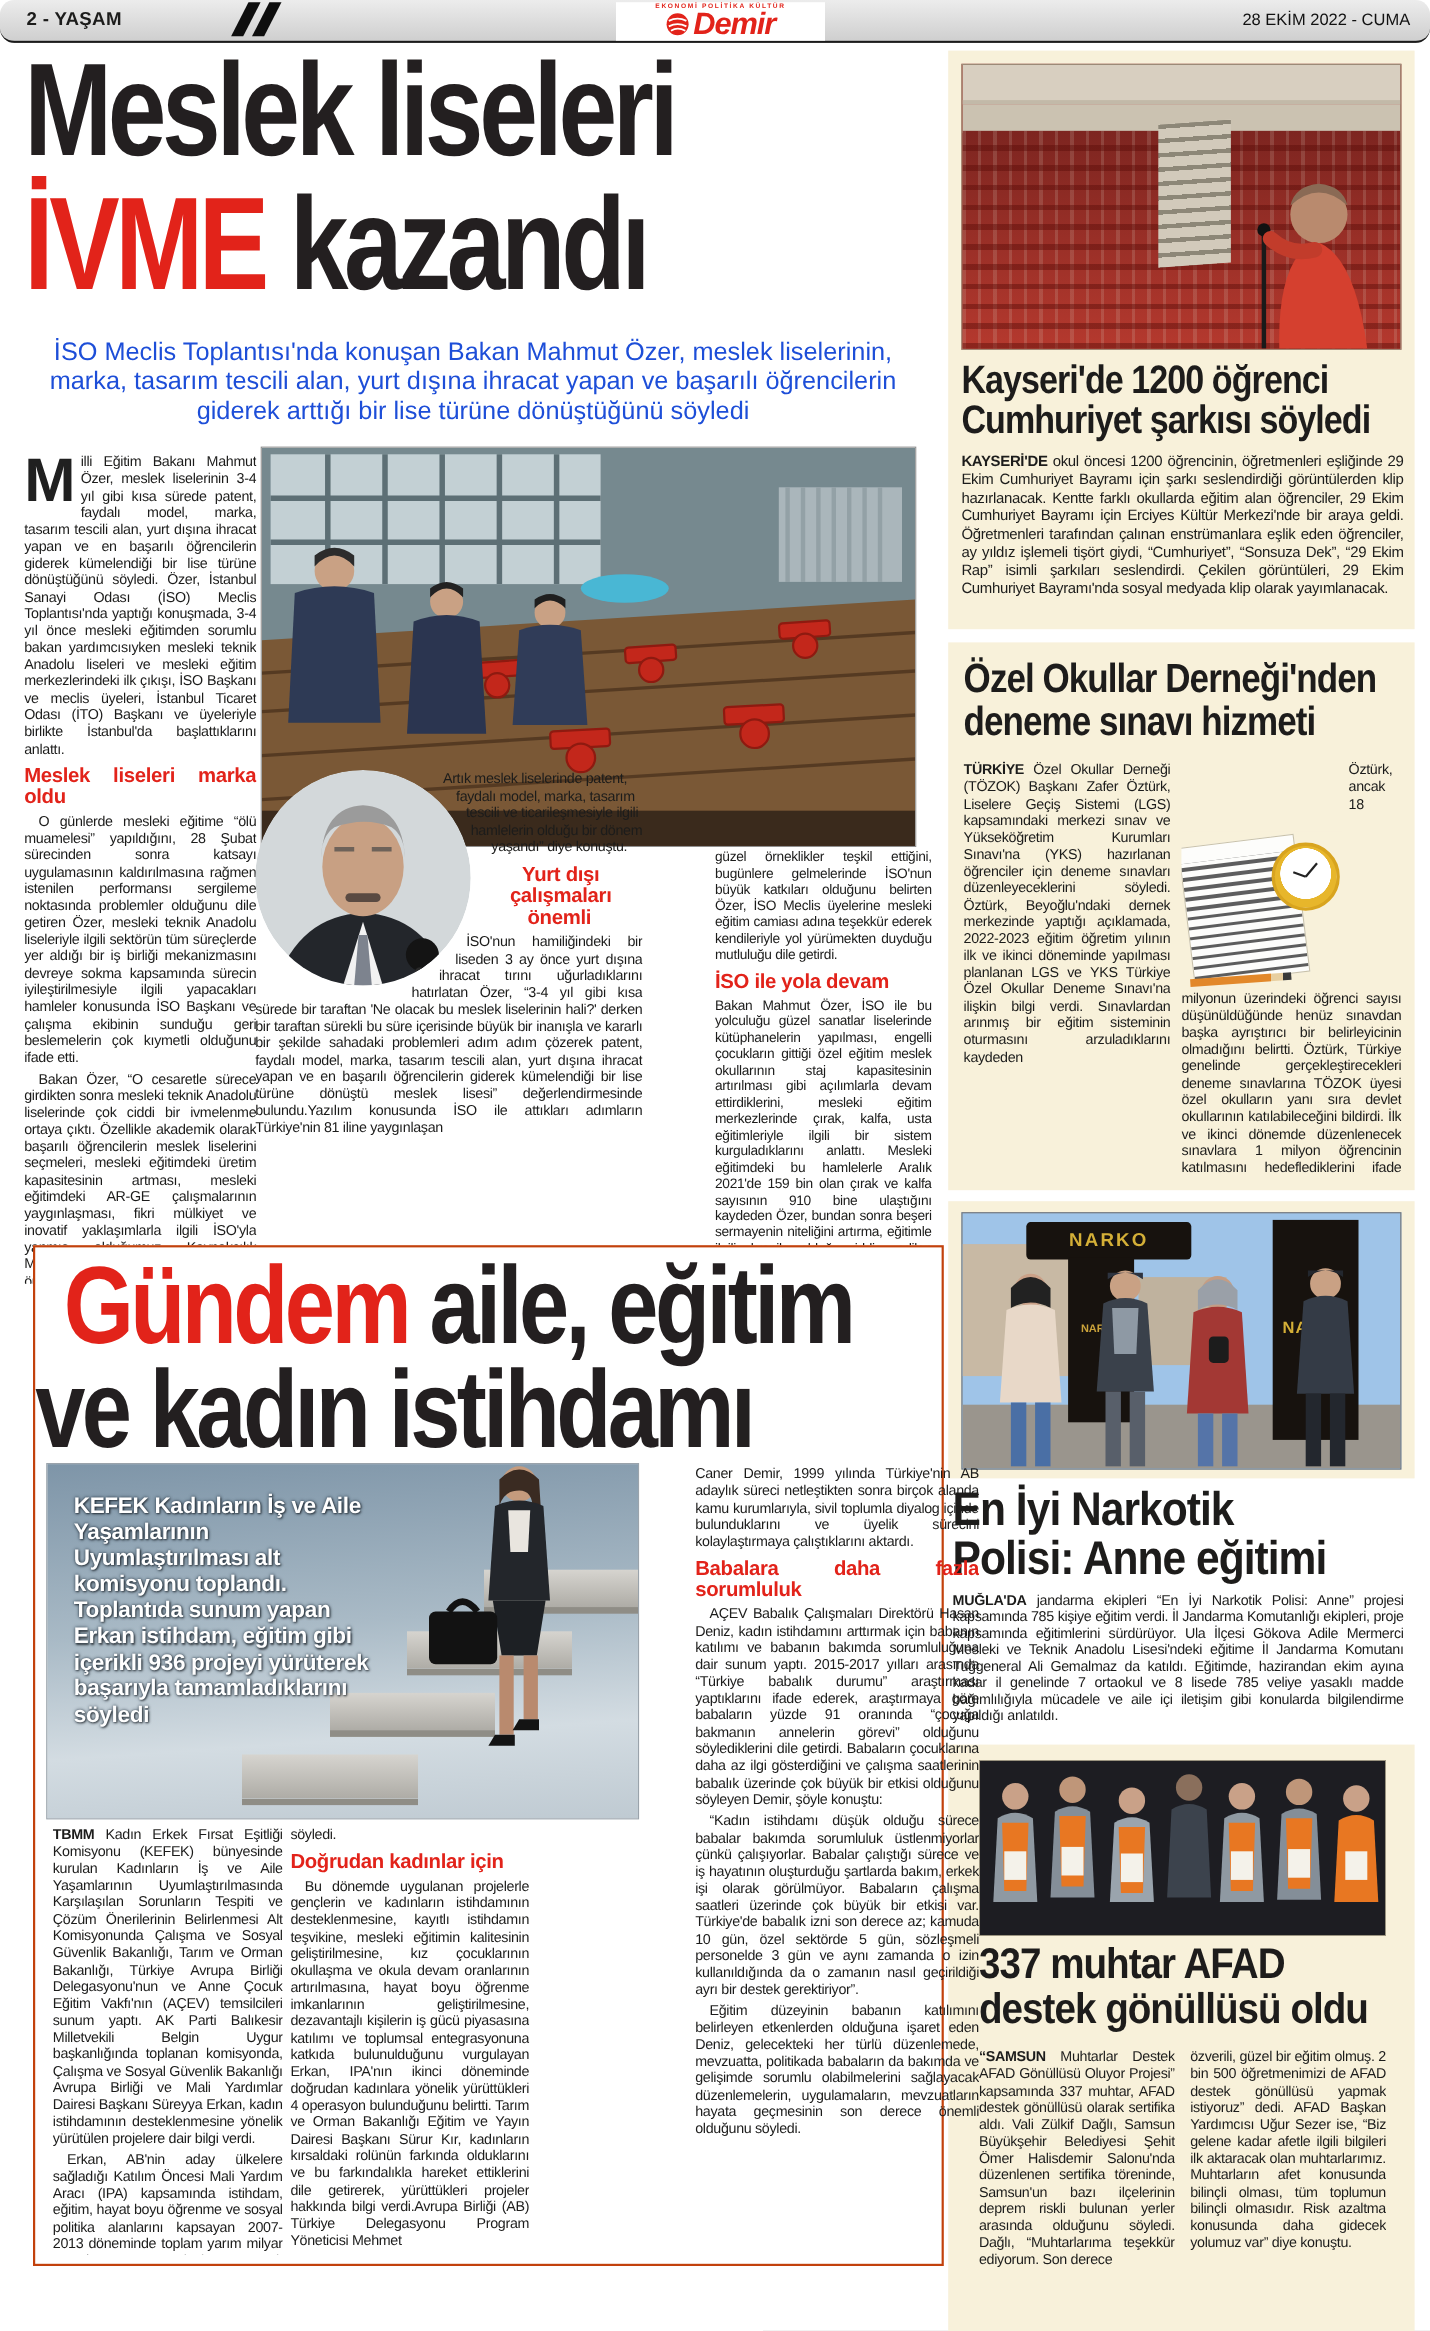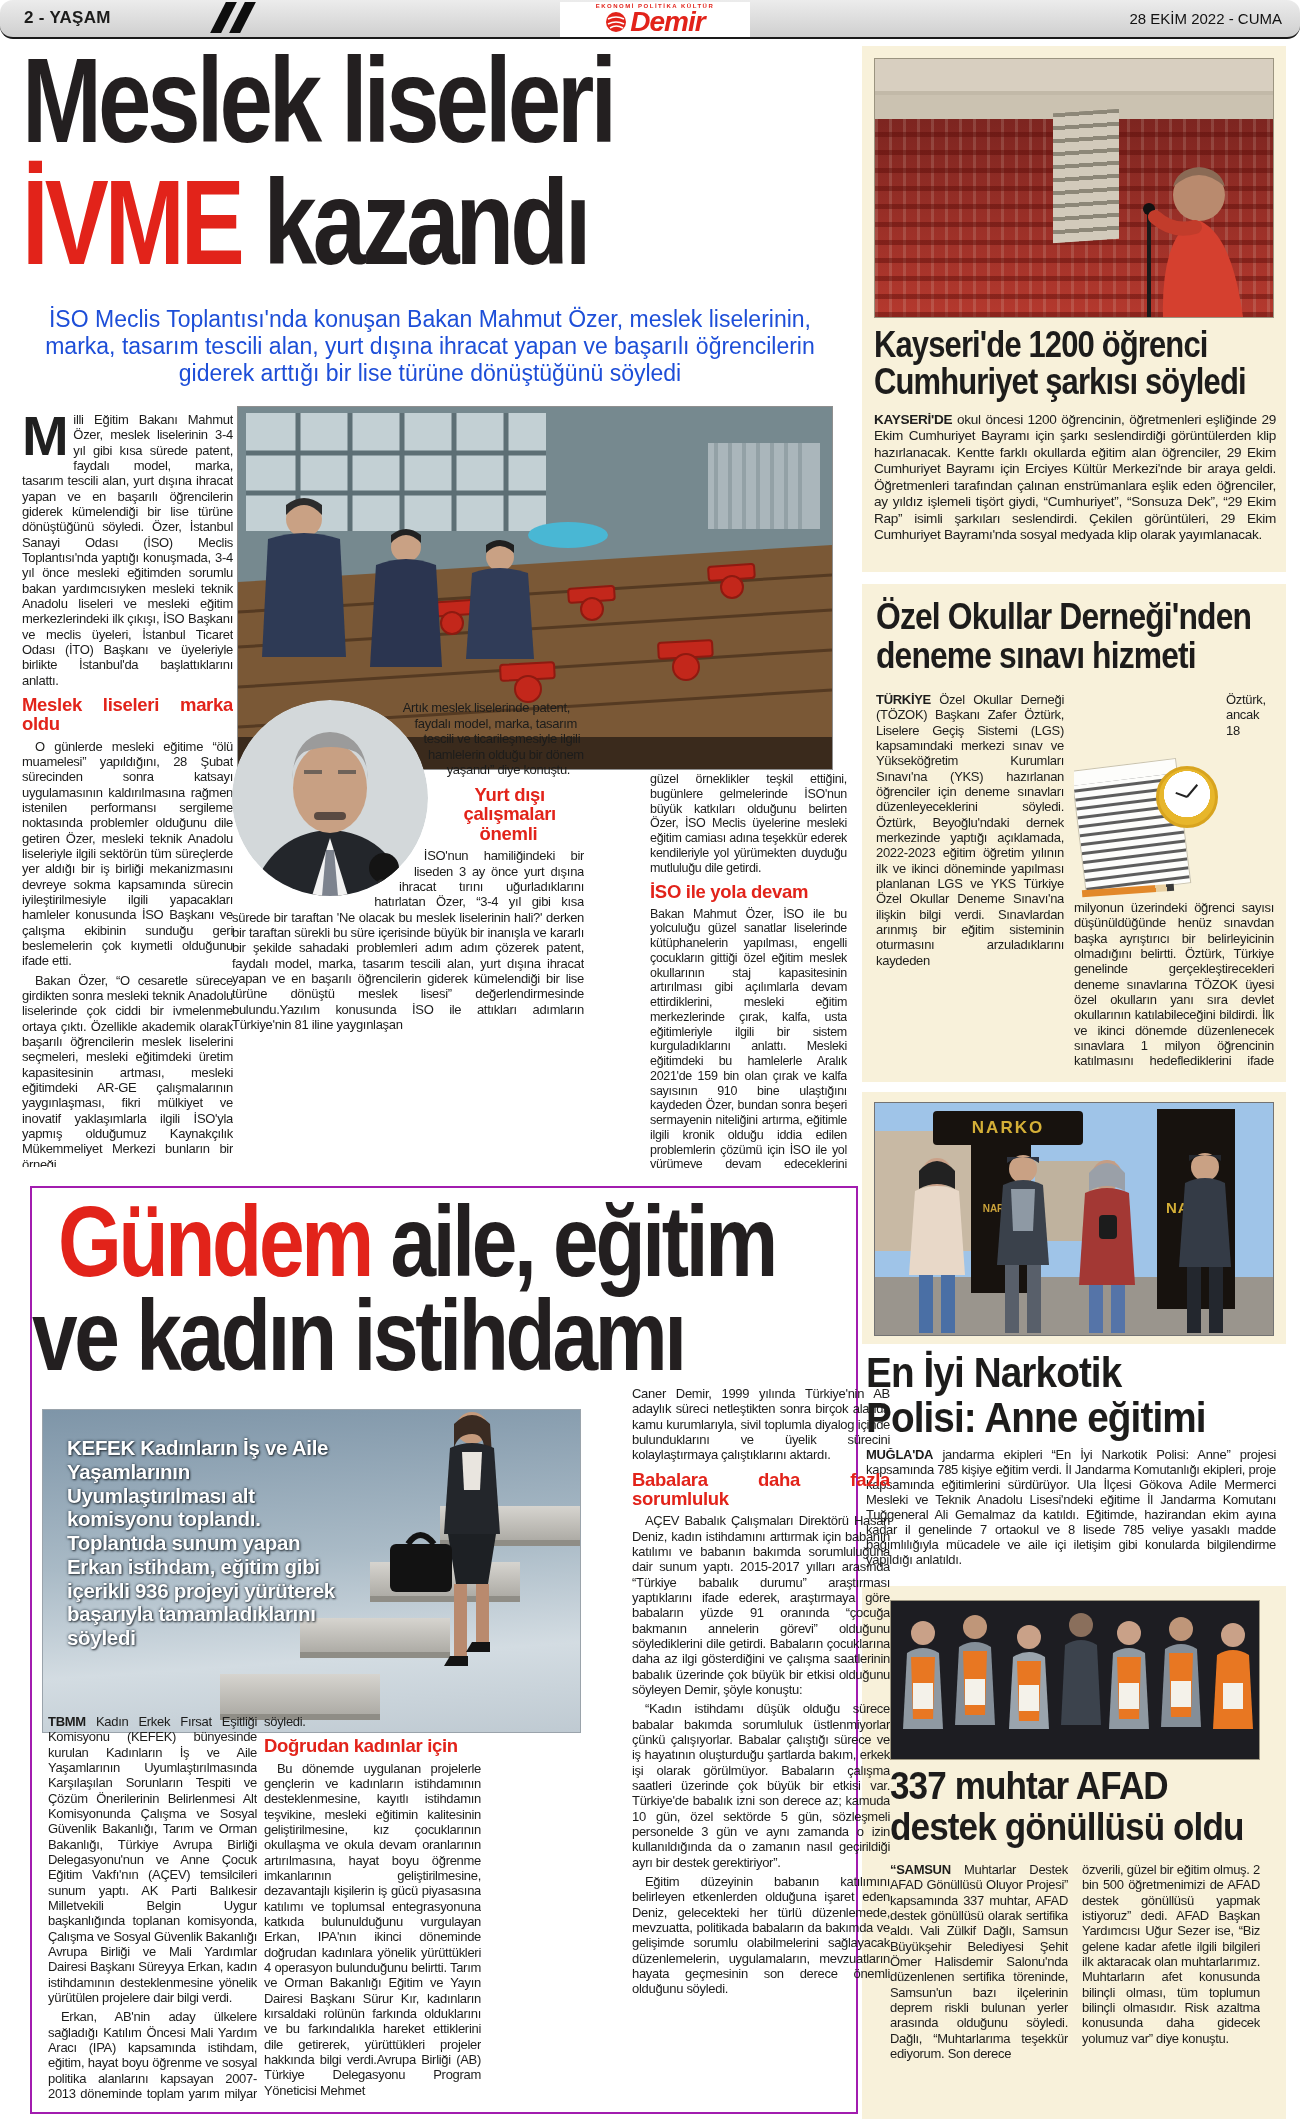--- a/index.html
+++ b/index.html
@@ -51,25 +51,25 @@
   .photoNarko{left:12px;top:10px;width:398px;height:232px;border:1px solid #737373;overflow:hidden;background:#9fc4e8;}
   .nHead{left:866px;top:1350px;width:450px;font-size:43px;font-weight:bold;line-height:1.05;letter-spacing:-1px;transform:scaleX(.9);transform-origin:0 0;color:#1d1c1b;}
   .nBody{left:866px;top:1448px;width:410px;height:128px;overflow:hidden;font-size:13px;line-height:1.15;}
   
   .boxMuhtar{left:862px;top:1586px;width:424px;height:533px;}
   .photoAfad{left:28px;top:14px;width:368px;height:158px;border:1px solid #9b9480;overflow:hidden;background:#1d1d22;}
   .mHead{left:28px;top:180px;width:410px;font-size:39px;font-weight:bold;line-height:1.04;letter-spacing:-1px;transform:scaleX(.9);transform-origin:0 0;color:#1d1c1b;}
   .mColA{left:28px;top:276px;width:178px;height:248px;overflow:hidden;}
   .mColB{left:220px;top:276px;width:178px;height:248px;overflow:hidden;}
   
-  .boxGundem{left:30px;top:1186px;width:824px;height:924px;border:2px solid #a21caf;background:#fff;}
+  .boxGundem{left:30px;top:1132px;width:824px;height:924px;border:2px solid #c2410c;background:#fff;}
   .gHead1{left:26px;top:4px;font-size:100px;font-weight:bold;line-height:.98;letter-spacing:-4px;white-space:nowrap;transform:scaleX(.82);transform-origin:0 0;color:#231f20;}
   .gHead2{left:0px;top:98px;font-size:100px;font-weight:bold;line-height:.98;letter-spacing:-4px;white-space:nowrap;transform:scaleX(.82);transform-origin:0 0;color:#231f20;}
   .photoKefek{left:10px;top:196px;width:537px;height:322px;border:1px solid #9aa3ab;overflow:hidden;
-              background:linear-gradient(176deg,#7e95a8 0%,#a9bac6 45%,#d3dce2 75%,#bfcad2 100%);margin-top:25px;}
+              background:linear-gradient(176deg,#7e95a8 0%,#a9bac6 45%,#d3dce2 75%,#bfcad2 100%);}
   .kefekOverlay{left:24px;top:26px;width:268px;font-size:20.5px;font-weight:bold;line-height:1.16;color:#fff;
                 letter-spacing:-.3px;text-shadow:0 0 3px rgba(30,45,60,.95),1px 1px 2px rgba(0,0,0,.65);}
   .gCol1{left:16px;top:526px;width:209px;height:390px;overflow:hidden;}
   .gCol2{left:232px;top:526px;width:217px;height:390px;overflow:hidden;}
   .gCol3{left:558px;top:198px;width:258px;height:718px;overflow:hidden;margin-left:42px;}
   
   .crowd-rows{position:absolute;left:0;top:60px;width:398px;height:198px;
       background:
         repeating-linear-gradient(0deg, rgba(90,12,8,.45) 0 5px, rgba(0,0,0,0) 5px 18px),
         repeating-linear-gradient(90deg, rgba(214,205,190,.18) 0 3px, rgba(0,0,0,0) 3px 14px),

